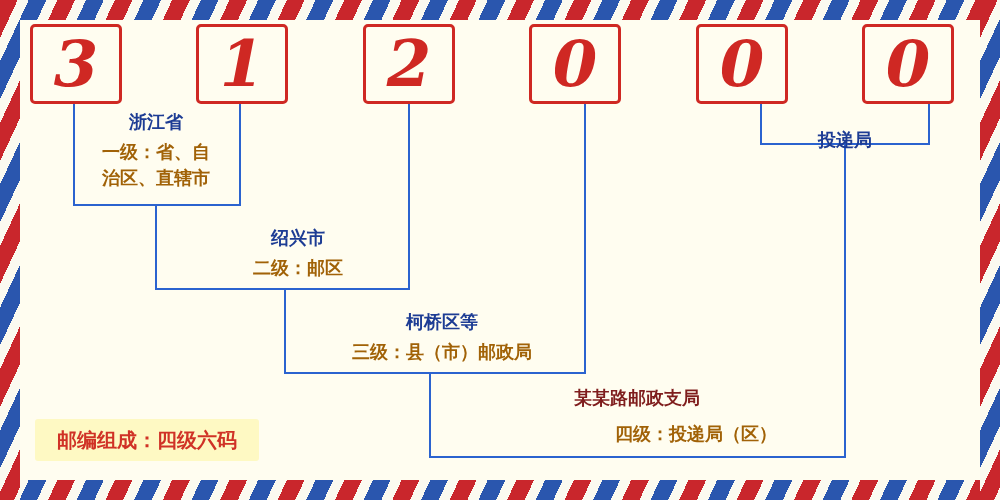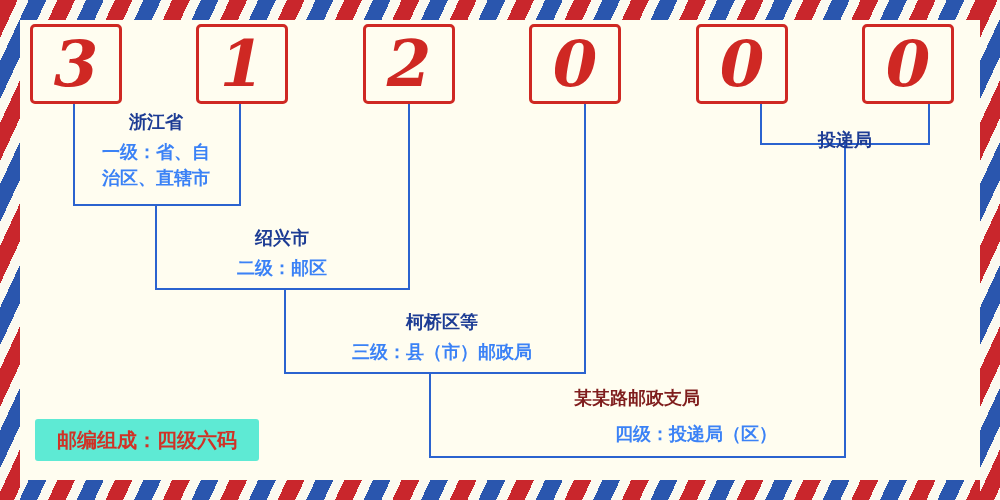--- a/index.html
+++ b/index.html
@@ -37,29 +37,29 @@
   .v { width:2px; }
   .h { height:2px; }
 
   
   .anno { position:absolute; text-align:center; }
   .place-name {
     font-weight:bold; font-size:18px; color:#1d3c94; line-height:1.3;
   }
   .place-name.dark { color:#7f1d1d; }
   .level-desc {
-    font-weight:bold; font-size:18px; color:#3b82f6; line-height:1.45;
+    font-weight:bold; font-size:18px; color:#a16207; line-height:1.45;
     margin-top:6px;
   }
   .level-desc.narrow { width:116px; margin-left:auto; margin-right:auto; }
 
   
   .footer-note {
     position:absolute; left:35px; top:419px; width:224px; height:42px;
-    background:#5eead4; border-radius:3px;
+    background:#fef9c3; border-radius:3px;
     display:flex; align-items:center; justify-content:center;
     font-weight:bold; font-size:20px; color:#d03226;
   }
 </style>
 </head>
 <body>
 
 <div class="page">
 
   <div class="strip top"></div>
@@ -104,21 +104,21 @@
 
   <div class="line v" style="left:429px; top:373px; height:85px;"></div>
   <div class="line v" style="left:844px; top:145px; height:313px;"></div>
   <div class="line h" style="left:429px; top:456px; width:417px;"></div>
 
   <div class="anno" style="left:66px; top:110px; width:180px;">
     <div class="place-name">浙江省</div>
     <div class="level-desc narrow">一级：省、自治区、直辖市</div>
   </div>
 
-  <div class="anno" style="left:182px; top:226px; width:200px;">
+  <div class="anno" style="left:198px; top:226px; width:200px;">
     <div class="place-name">绍兴市</div>
     <div class="level-desc">二级：邮区</div>
   </div>
 
   <div class="anno" style="left:317px; top:310px; width:250px;">
     <div class="place-name">柯桥区等</div>
     <div class="level-desc">三级：县（市）邮政局</div>
   </div>
 
   <div class="anno" style="left:497px; top:386px; width:280px;">

